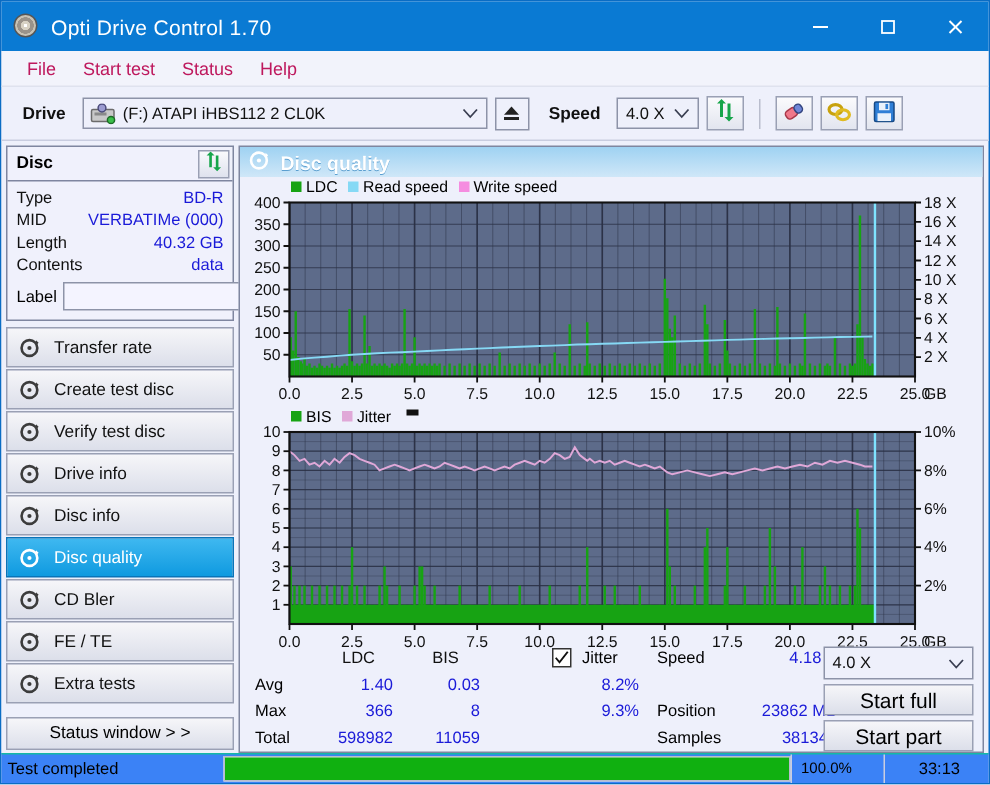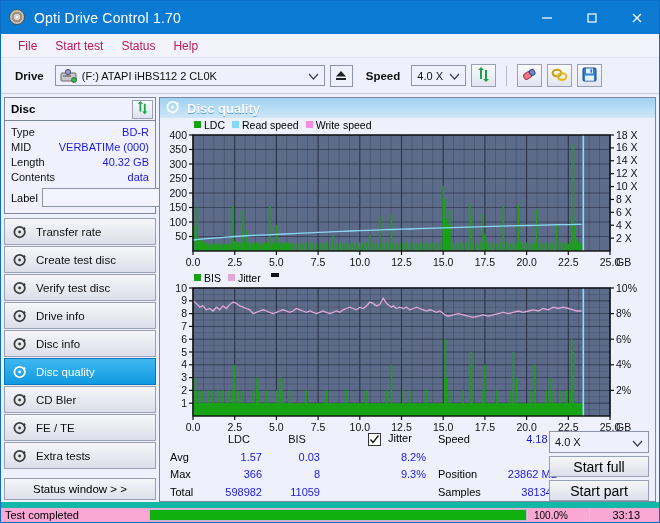--- a/index.html
+++ b/index.html
@@ -100,22 +100,22 @@
   .stats td { padding: 0 6px; height: 15px; font-size: 11px; vertical-align: middle; }
   .num { color: #1a1ad8; text-align: right; }
   .hdr { text-align: center; color: #111; }
   .chk { width: 13px; height: 13px; border: 1px solid #333; background: #fff; display: inline-flex;
          align-items: center; justify-content: center; vertical-align: middle; }
   .rightcol { position: absolute; right: 6px; top: 4px; width: 100px; display: flex; flex-direction: column; gap: 3px; }
   .sbtn { height: 21px; border: 1px solid #9aa0b4; background: linear-gradient(#f6f6f9,#dcdfea);
           display: flex; align-items: center; justify-content: center; font-size: 14px; }
 
   
-  .statusbar { height: 20px; flex: 0 0 20px; display: flex; align-items: stretch; background: #f9a8d4;
-               border-top: 6px solid #14b8a6; }
+  .statusbar { height: 20px; flex: 0 0 20px; display: flex; align-items: stretch; background: #3b82f6;
+               border-top: 1px solid #14b8a6; }
   .sb-text { width: 148px; display: flex; align-items: center; padding-left: 4px; font-size: 11px; }
   .sb-prog { flex: 1; border: 1px solid #b9bdcd; background: #fff; position: relative; margin: 1px 0; }
   .sb-prog .fill { position: absolute; left: 0; top: 0; bottom: 0; background: #10b010; }
   .sb-pct { width: 62px; display: flex; align-items: center; padding-left: 6px; font-size: 10px;
             border-left: 1px solid #c9cde0; }
   .sb-time { width: 70px; display: flex; align-items: center; justify-content: flex-end; padding-right: 19px;
              font-size: 11px; border-left: 1px solid #c9cde0; }
 </style>
 </head>
 <body>
@@ -944,21 +944,21 @@
                         <polyline points="1.5,5.5 4,8.5 9.5,1.5" fill="none" stroke="#111" stroke-width="1.3"></polyline>
                       </svg>
                 </span>
                 <span style="margin-left:4px">Jitter</span>
               </td>
               <td style="width:62px">Speed</td>
               <td class="num" style="width:70px">4.18 X</td>
             </tr>
             <tr>
               <td>Avg</td>
-              <td class="num">1.57</td>
+              <td class="num">1.40</td>
               <td class="num">0.03</td>
               <td></td>
               <td class="num">8.2%</td>
               <td></td>
               <td></td>
             </tr>
             <tr>
               <td>Max</td>
               <td class="num">366</td>
               <td class="num">8</td>

